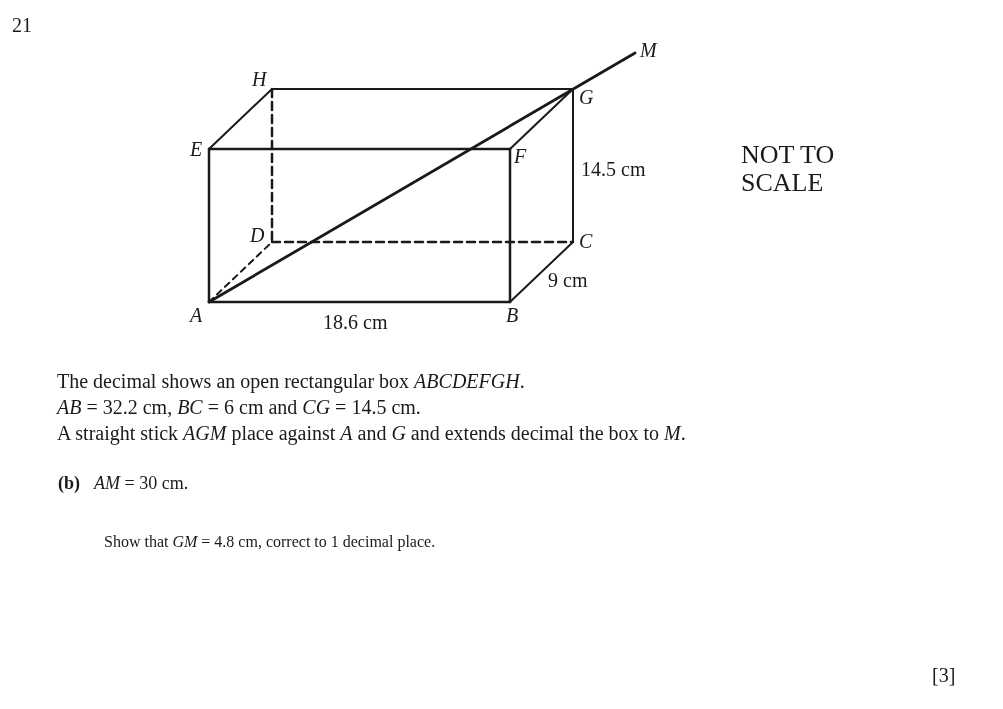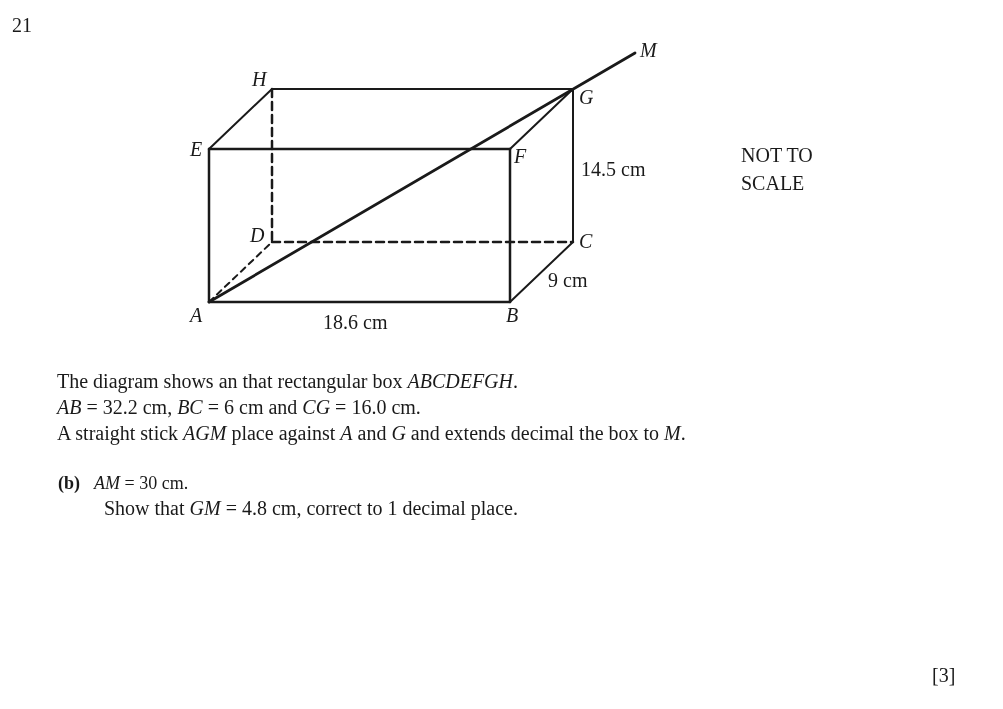--- a/index.html
+++ b/index.html
@@ -2,26 +2,26 @@
 <html><head>
 <meta charset="utf-8">
 <style>
   html, body { margin: 0; padding: 0; background: #ffffff; }
   body { width: 1003px; height: 709px; position: relative; overflow: hidden;
          font-family: "Liberation Serif", "DejaVu Serif", serif; color: #1a1a1a; }
   .qnum { position: absolute; left: 12px; top: 14px; font-weight: normal; font-size: 20px; }
   #diagram { position: absolute; left: 0; top: 0; width: 1003px; height: 360px; }
   .lbl { font-family: "Liberation Serif", serif; font-size: 20px; fill: #1a1a1a; }
   .it { font-style: italic; }
-  .note { position: absolute; left: 741px; top: 141px; font-size: 20px; line-height: 28px; }
+  .note { position: absolute; left: 741px; top: 141px; font-size: 26px; line-height: 28px; }
   .text { position: absolute; left: 57px; font-size: 20px; line-height: 26px; white-space: nowrap; }
   .text i { font-style: italic; margin-top: 37px; }
   .partb { position: absolute; left: 58px; top: 473px; font-size: 18px; }
   .partb .plabel { font-weight: bold; margin-right: 14px; }
-  .show { position: absolute; left: 104px; top: 497px; font-size: 20px; }
+  .show { position: absolute; left: 104px; top: 533px; font-size: 16px; }
   .marks { position: absolute; left: 932px; top: 664px; font-size: 20px; }
 </style>
 </head>
 <body>
 
 <div class="qnum">21</div>
 
 <svg id="diagram" viewBox="0 0 1003 360" xmlns="http://www.w3.org/2000/svg">
   <g stroke="#1a1a1a" stroke-width="2.5" fill="none" stroke-linecap="round">
 
@@ -56,23 +56,23 @@
   <text class="lbl" x="323" y="329">18.6 cm</text>
   <text class="lbl" x="548" y="287">9 cm</text>
   <text class="lbl" x="581" y="176">14.5 cm</text>
 </svg>
 
 <div class="note">
   <div>NOT TO</div>
   <div>SCALE</div>
 </div>
 
-<div class="text" style="top:368px"><span>The diagram shows an that rectangular box </span><i>ABCDEFGH</i><span>.</span></div>
+<div class="text" style="top:368px"><span>The decimal shows an open rectangular box </span><i>ABCDEFGH</i><span>.</span></div>
 
-<div class="text" style="top:394px"><i>AB</i><span> = 32.2 cm, </span><i>BC</i><span> = 6 cm and </span><i>CG</i><span> = 16.0 cm.</span></div>
+<div class="text" style="top:394px"><i>AB</i><span> = 32.2 cm, </span><i>BC</i><span> = 6 cm and </span><i>CG</i><span> = 14.5 cm.</span></div>
 
 <div class="text" style="top:420px"><span>A straight stick </span><i>AGM</i><span> place against </span><i>A</i><span> and </span><i>G</i><span> and extends decimal the box to </span><i>M</i><span>.</span></div>
 
 <div class="partb"><span class="plabel">(b)</span><i>AM</i><span> = 30 cm.</span></div>
 
 <div class="show"><span>Show that </span><i>GM</i><span> = 4.8 cm, correct to 1 decimal place.</span></div>
 
 <div class="marks">[3]</div>
 
 </body></html>

